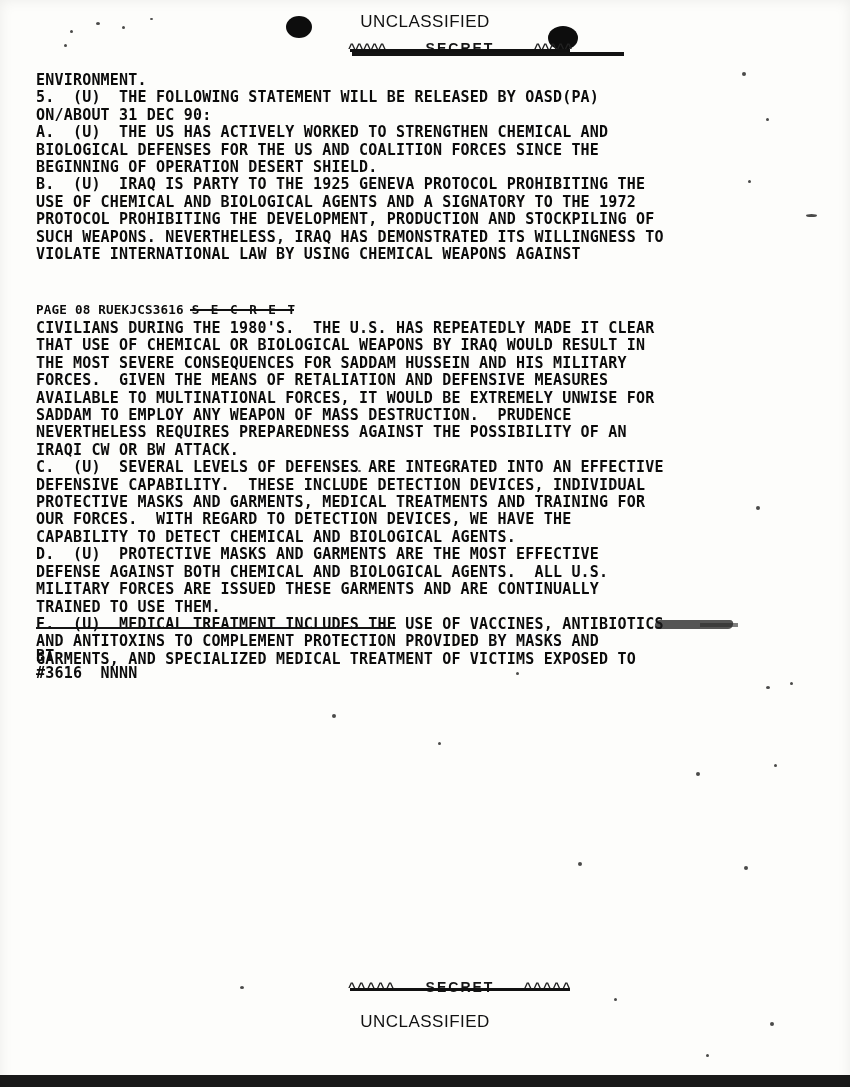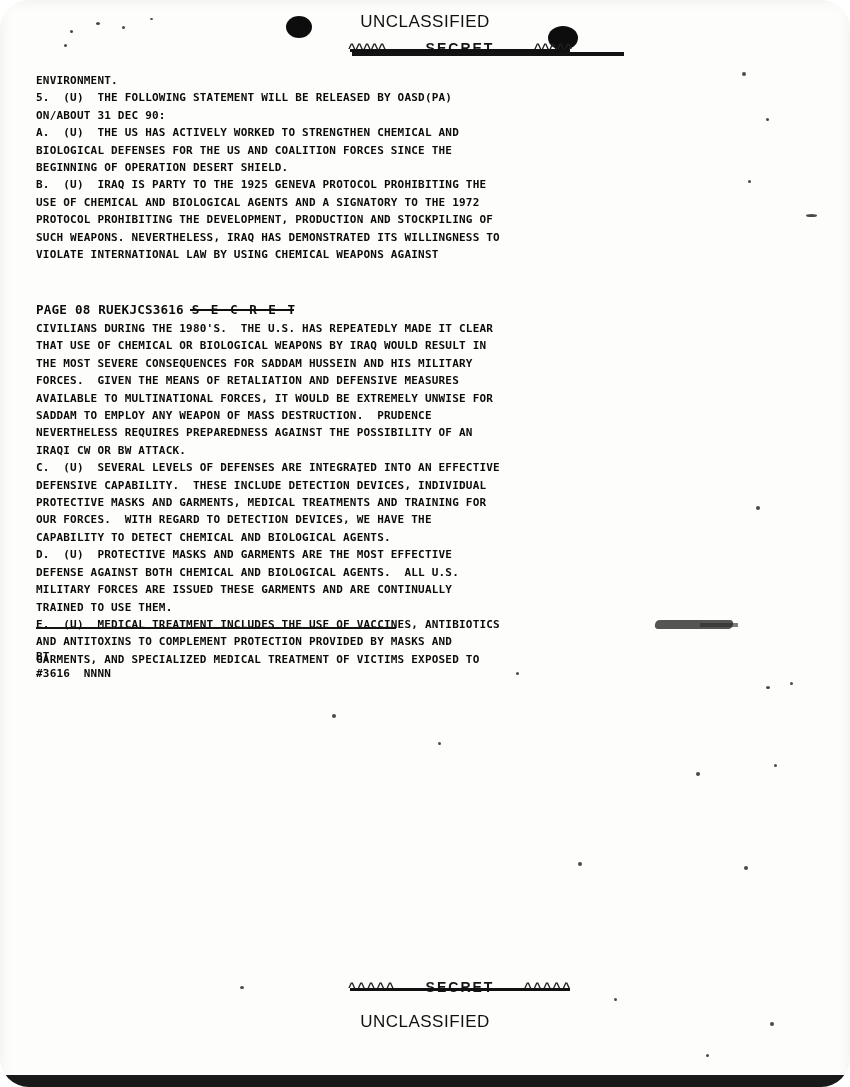--- a/index.html
+++ b/index.html
@@ -8,21 +8,20 @@
     background: #ffffff;
   }
   .page {
     position: relative;
     width: 850px;
     height: 1087px;
     background: #fdfdfb;
     overflow: hidden;
     font-family: "DejaVu Sans Mono", monospace;
     color: #0a0a0a;
-    border-radius: 29px;
   }
   
   .page::after {
     content: "";
     position: absolute;
     left: 0; top: 0; right: 0; bottom: 0;
     pointer-events: none;
     box-shadow: inset 0 0 14px rgba(0,0,0,0.07);
   }
   .bottom-edge {
@@ -92,21 +91,21 @@
     height: 4px;
     background: #131313;
   }
 
   
   .body-block {
     position: absolute;
     left: 36px;
     width: 700px;
     font-family: "DejaVu Sans Mono", monospace;
-    font-size: 11px;
+    font-size: 15px;
     line-height: 17.4px;
     letter-spacing: 0.2px;
     white-space: pre-wrap;
     font-weight: bold;
     color: #0b0b0b;
   }
   #para-top { top: 72px; }
   #para-rest { top: 320px; }
   #tail-lines { top: 635px; margin-top: 13px; }
 

